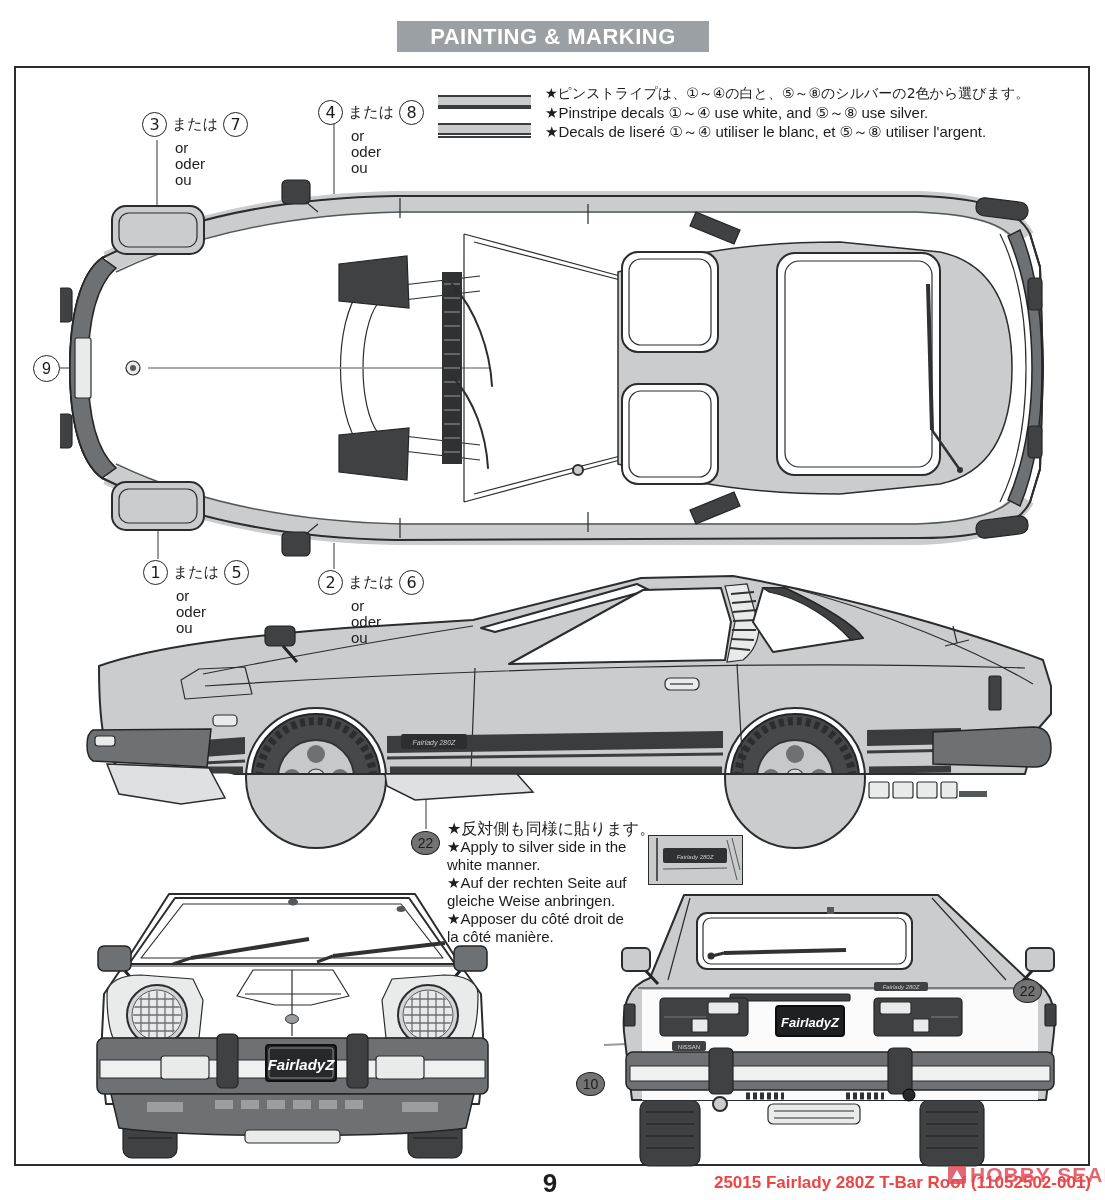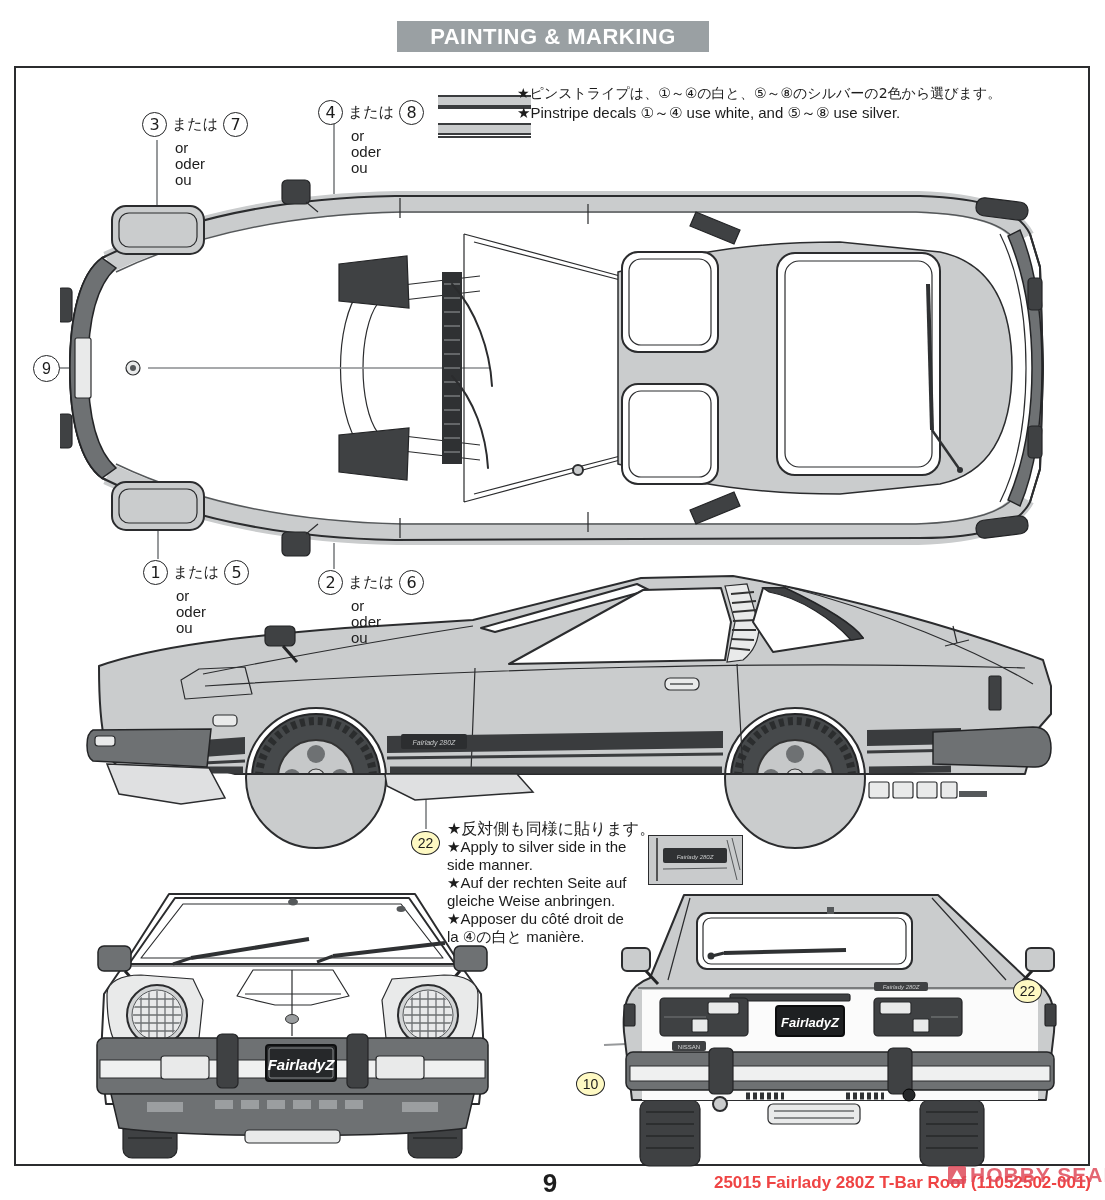--- a/index.html
+++ b/index.html
@@ -4,29 +4,29 @@
 <style>
   html,body{margin:0;padding:0;background:#fff;}
   .page{position:relative;width:1105px;height:1200px;background:#fff;overflow:hidden;
         font-family:"Liberation Sans","DejaVu Sans",sans-serif;color:#1c1c1c;}
   .abs{position:absolute;}
   .header-bar{left:397px;top:21px;width:312px;height:31px;background:#9aa0a3;
     display:flex;align-items:center;justify-content:center;}
   .header-bar span{color:#fff;font-weight:bold;font-size:22px;letter-spacing:.5px;}
   .border-box{left:14px;top:66px;width:1076px;height:1100px;border:2px solid #2b2c2e;box-sizing:border-box;}
   .jpfont{font-family:"DejaVu Sans","Liberation Sans",sans-serif;}
-  .note-block{left:517px;top:84px;font-size:15px;line-height:19px;white-space:nowrap;}
+  .note-block{left:545px;top:84px;font-size:15px;line-height:19px;white-space:nowrap;}
   .note-block .jp{font-size:14px;}
   .stripe-bar{width:93px;height:8px;background:#c9cbcc;border-top:2px solid #3a3c3e;border-bottom:2px solid #3a3c3e;}
   .stripe-line{width:93px;height:2px;background:#3a3c3e;}
   .callout{font-size:15px;}
   .crow{display:flex;align-items:center;gap:5px;}
   .cnum{width:25px;height:25px;border:1.5px solid #232426;border-radius:50%;background:#fff;
     display:inline-flex;align-items:center;justify-content:center;font-size:16px;box-sizing:border-box;}
-  .cnum2{width:29px;height:24px;border:1.5px solid #232426;border-radius:50%;background:#fef9c3;
+  .cnum2{width:29px;height:24px;border:1.5px solid #232426;border-radius:50%;background:#737373;
     display:inline-flex;align-items:center;justify-content:center;font-size:14px;box-sizing:border-box;}
   .calts{margin-left:33px;font-size:15px;line-height:16px;margin-top:3px;}
   .apply-note{left:447px;top:820px;width:240px;font-size:15px;line-height:18px;}
   .apply-note .jp{font-size:16px;}
   .inset{left:648px;top:835px;width:95px;height:50px;background:#c9cbcc;border:1.5px solid #2b2c2e;box-sizing:border-box;}
   .page-num{left:505px;top:1168px;width:90px;text-align:center;font-size:26px;font-weight:bold;color:#1d1d1d;}
   .product{right:14px;top:1173px;font-size:17px;font-weight:bold;color:#ef4444;white-space:nowrap;}
   .watermark{left:948px;top:1163px;display:flex;align-items:center;gap:4px;
     color:rgba(222,75,90,.85);font-weight:bold;font-size:21px;letter-spacing:1px;white-space:nowrap;}
   svg{display:block;}
@@ -52,20 +52,21 @@
   <div class="abs border-box"></div>
 
   <div class="abs stripe-bar" style="left:438px;top:95px;"></div>
   <div class="abs stripe-line" style="left:438px;top:107px;"></div>
   <div class="abs stripe-bar" style="left:438px;top:123px;"></div>
   <div class="abs stripe-line" style="left:438px;top:136px;"></div>
 
   <div class="abs note-block">
     <div class="jp jpfont">★ピンストライプは、①～④の白と、⑤～⑧のシルバーの2色から選びます。</div>
     <div>★Pinstripe decals ①～④ use white, and ⑤～⑧ use silver.</div>
+    <div>★Decals de liseré ①～④ utiliser le blanc, et ⑤～⑧ utiliser l'argent.</div>
   </div>
 
   <svg class="abs" style="left:0;top:0;pointer-events:none;" width="1105" height="1200">
     <g stroke="#97999b" stroke-width="2">
       <line x1="157" y1="140" x2="157" y2="251"></line>
       <line x1="334" y1="124" x2="334" y2="194"></line>
       <line x1="60" y1="368" x2="127" y2="368"></line>
       <line x1="158" y1="487" x2="158" y2="559"></line>
       <line x1="334" y1="543" x2="334" y2="569"></line>
       <line x1="426" y1="757" x2="426" y2="829"></line>
@@ -348,25 +349,25 @@
   <div class="abs callout" style="left:576px;top:1072px;">
     <span class="cnum2">10</span>
   </div>
   <div class="abs callout" style="left:1013px;top:979px;">
     <span class="cnum2">22</span>
   </div>
 
   <div class="abs apply-note">
     <div class="jp jpfont">★反対側も同様に貼ります。</div>
     <div>★Apply to silver side in the</div>
-    <div>side manner.</div>
+    <div>white manner.</div>
     <div>★Auf der rechten Seite auf</div>
     <div>gleiche Weise anbringen.</div>
     <div>★Apposer du côté droit de</div>
-    <div>la ④の白と manière.</div>
+    <div>la côté manière.</div>
   </div>
 
   <div class="abs inset">
     <svg width="92" height="47" viewBox="0 0 92 47">
       <path stroke="#2b2c2e" stroke-width="1.5" d="M8,2 L8,45"></path>
       <rect x="14" y="12" width="64" height="15" rx="2" fill="#2f3133"></rect>
       <text x="46" y="23" text-anchor="middle" font-size="6" class="badge">Fairlady 280Z</text>
       <path stroke="#55585a" stroke-width="1" d="M78,4 L88,44 M83,2 L91,34 M14,33 L78,32"></path>
     </svg>
   </div>

